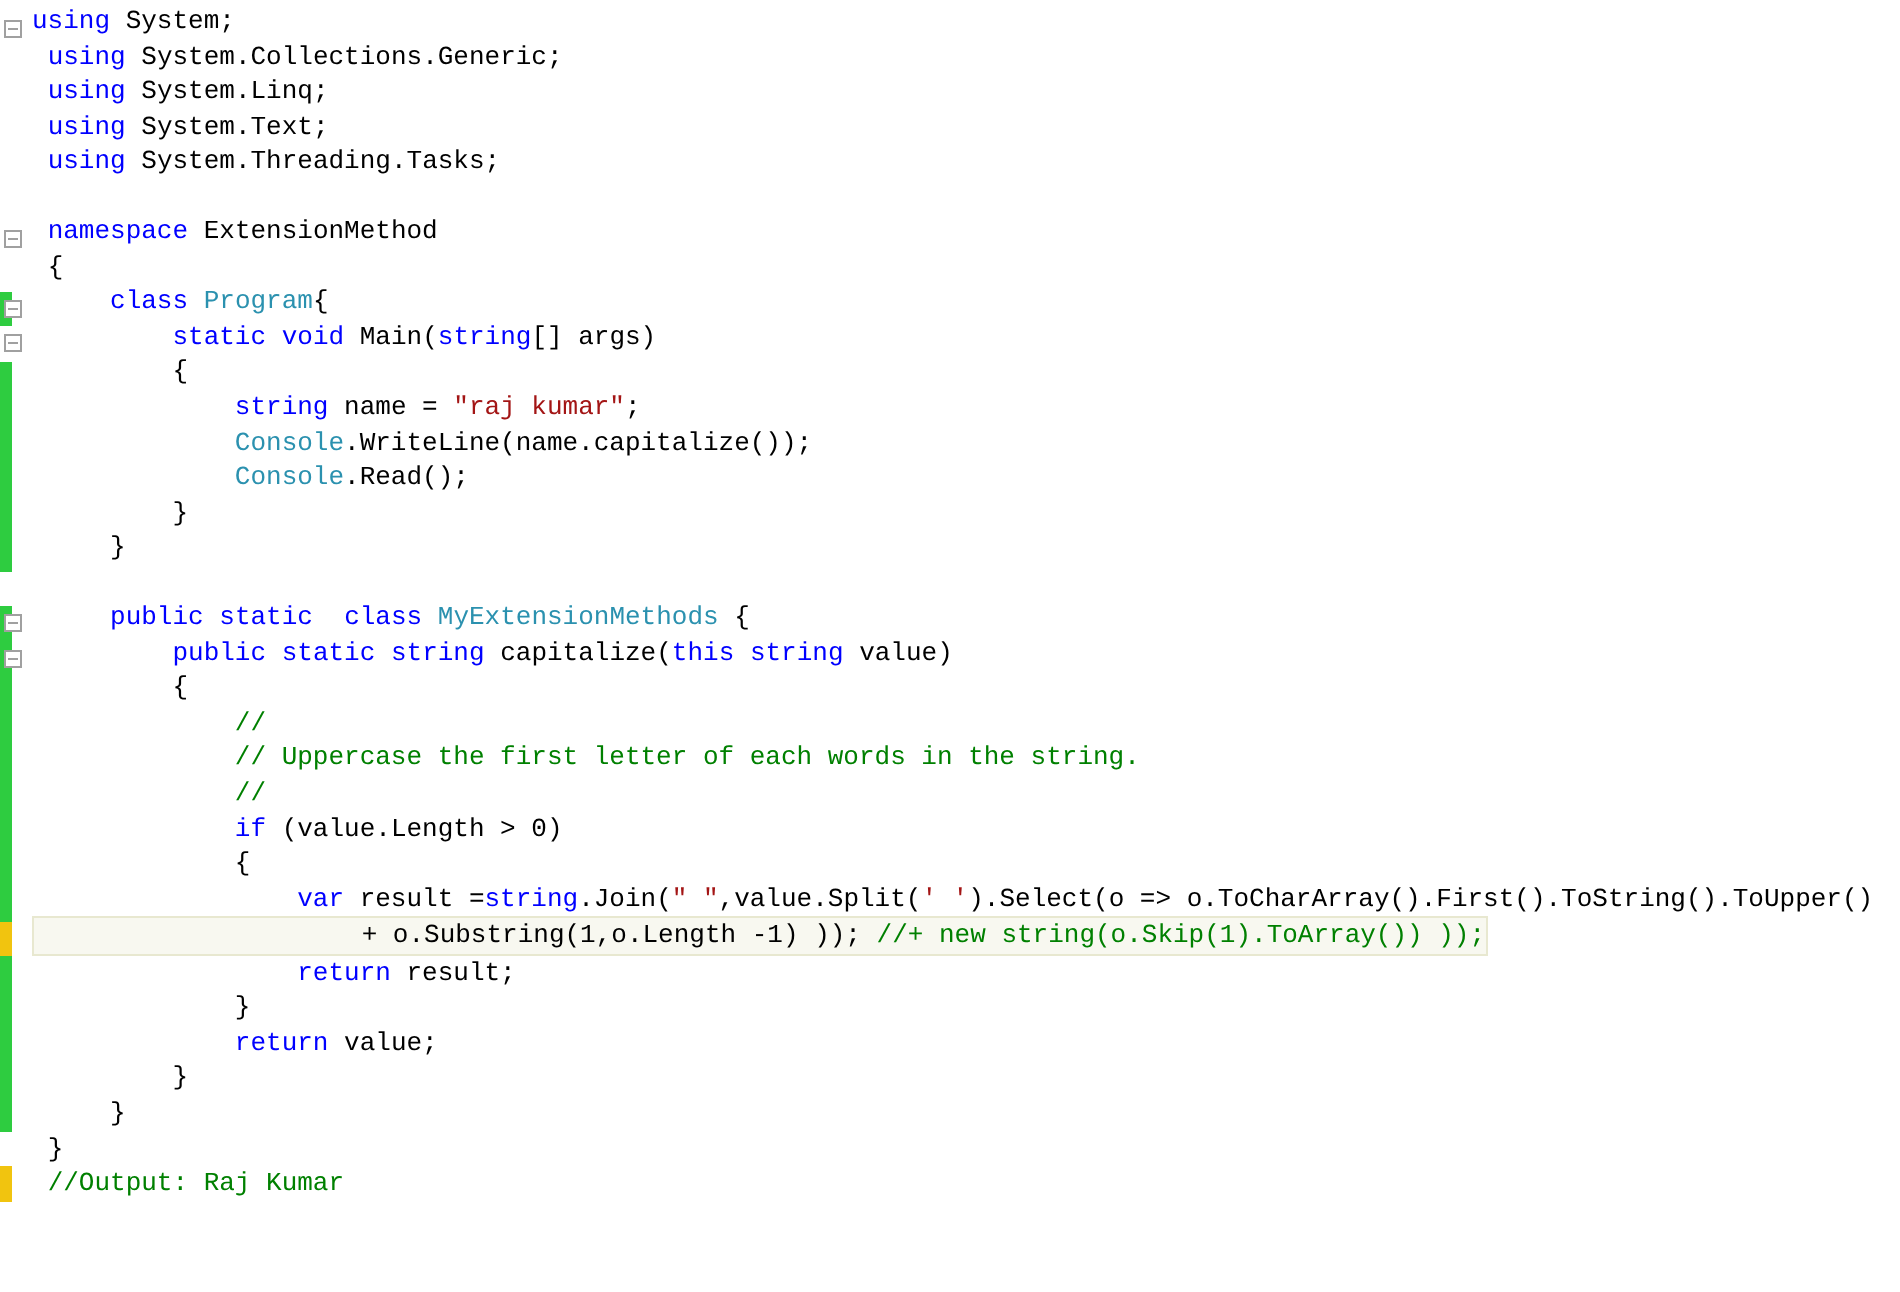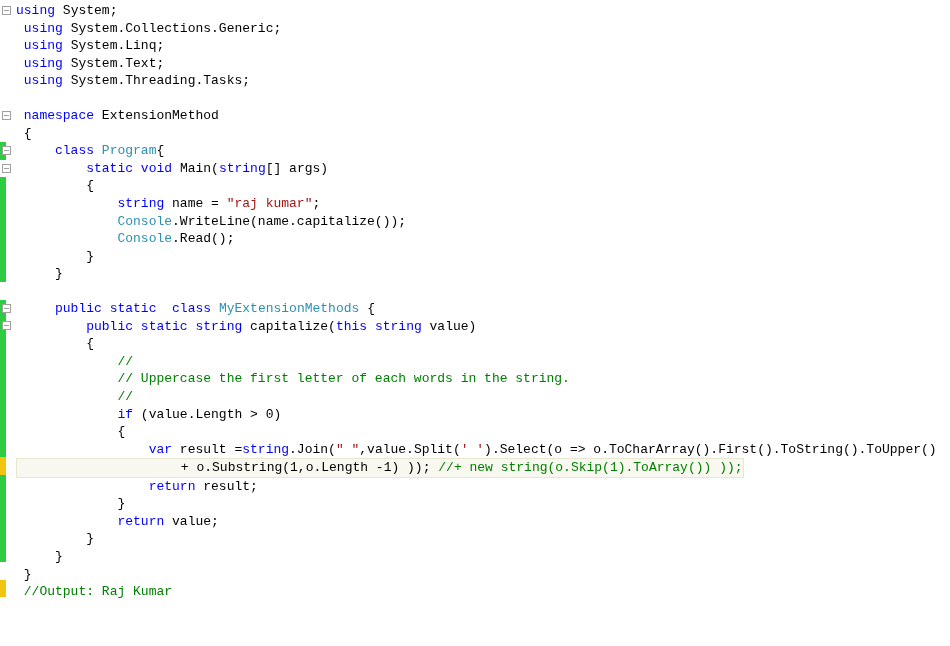--- a/index.html
+++ b/index.html
@@ -7,20 +7,21 @@
       font-family: Consolas, 'Courier New', monospace;
       font-size: 13px;
       background: #ffffff;
       color: #000000;
       line-height: 1.35;
       position: relative;
     }
     .editor {
       display: flex;
       padding-top: 2px;
+      align-items: flex-end;
     }
     .gutter {
       width: 14px;
       flex-shrink: 0;
       position: relative;
     }
     .code-area {
       flex: 1;
       white-space: pre;
       padding-left: 2px;

